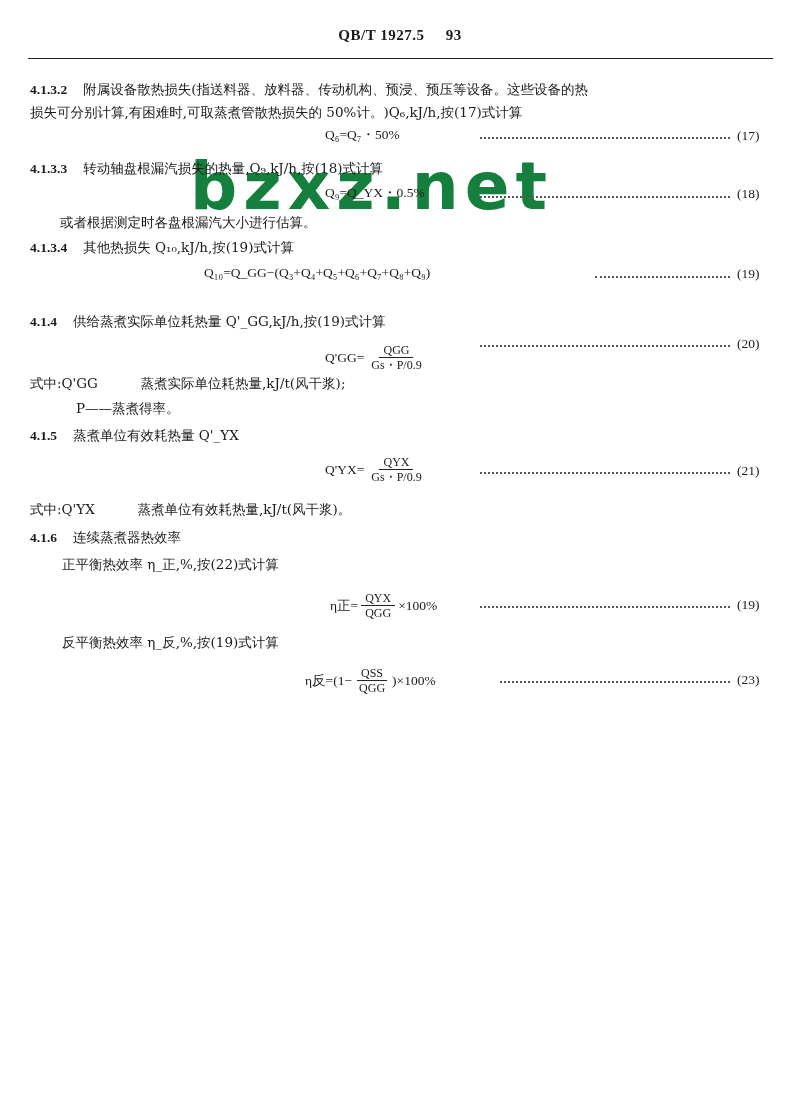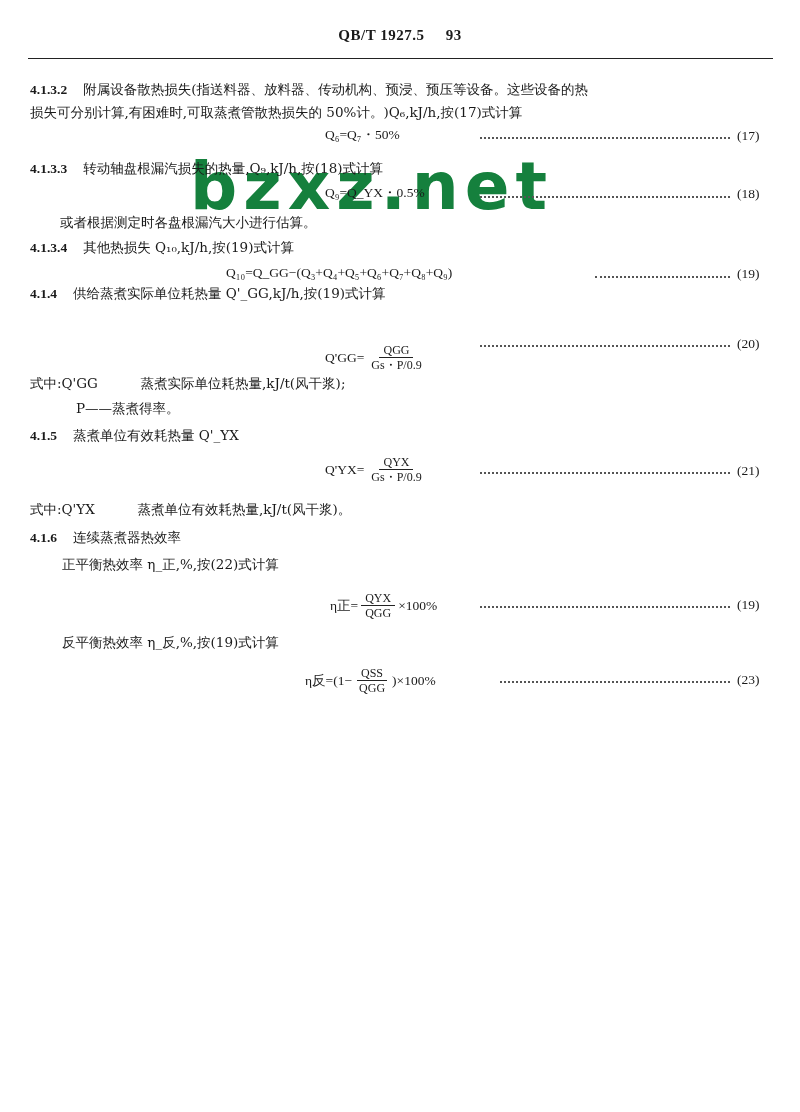--- a/index.html
+++ b/index.html
@@ -63,25 +63,25 @@
   <span class="secnum">4.1.3.3</span><span>转动轴盘根漏汽损失的热量,Q₉,kJ/h,按(18)式计算</span>
 </div>
 <div class="formula" style="left:325px; top:184px;">Q₉=Q_YX・0.5%</div>
 <div class="dots" style="left:480px; top:196px; width:250px;"></div>
 <div class="eqno" style="left:737px; top:186px;">(18)</div>
 <div class="line" style="left:60px; top:213px;">或者根据测定时各盘根漏汽大小进行估算。</div>
 
 <div class="line" style="left:30px; top:238px;">
   <span class="secnum">4.1.3.4</span><span>其他热损失 Q₁₀,kJ/h,按(19)式计算</span>
 </div>
-<div class="formula" style="left:226px; top:264px;">Q₁₀=Q_GG−(Q₃+Q₄+Q₅+Q₆+Q₇+Q₈+Q₉)</div>
+<div class="formula" style="left:204px; top:264px;">Q₁₀=Q_GG−(Q₃+Q₄+Q₅+Q₆+Q₇+Q₈+Q₉)</div>
 <div class="dots" style="left:595px; top:276px; width:135px;"></div>
 <div class="eqno" style="left:737px; top:266px;">(19)</div>
 
-<div class="line" style="left:30px; top:284px;text-align:right;">
+<div class="line" style="left:30px; top:312px;text-align:right;">
   <span class="secnum">4.1.4</span><span>供给蒸煮实际单位耗热量 Q'_GG,kJ/h,按(19)式计算</span>
 </div>
 <div class="formula" style="left:325px; top:328px;margin-top:15px;">
   <span>Q'GG=</span>
   <span class="frac">
     <span class="num">QGG</span>
     <span class="den">Gs・P/0.9</span>
   </span>
 </div>
 <div class="dots" style="left:480px; top:345px; width:250px;"></div>

